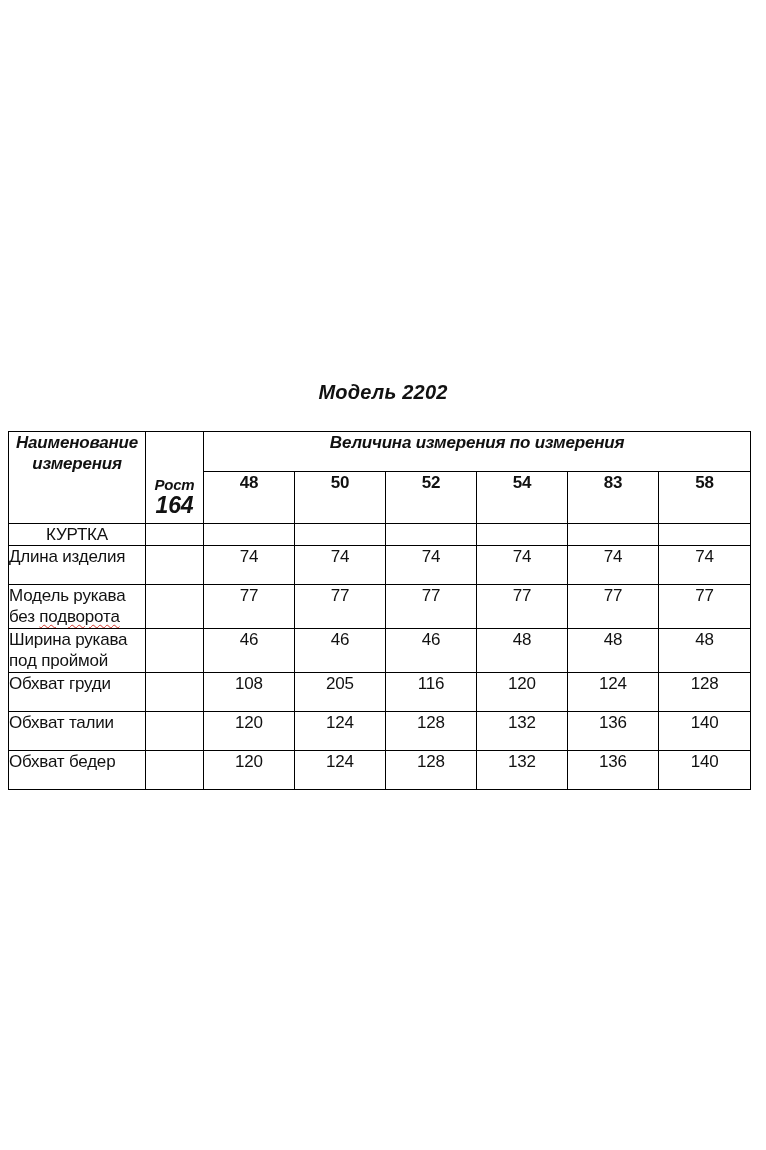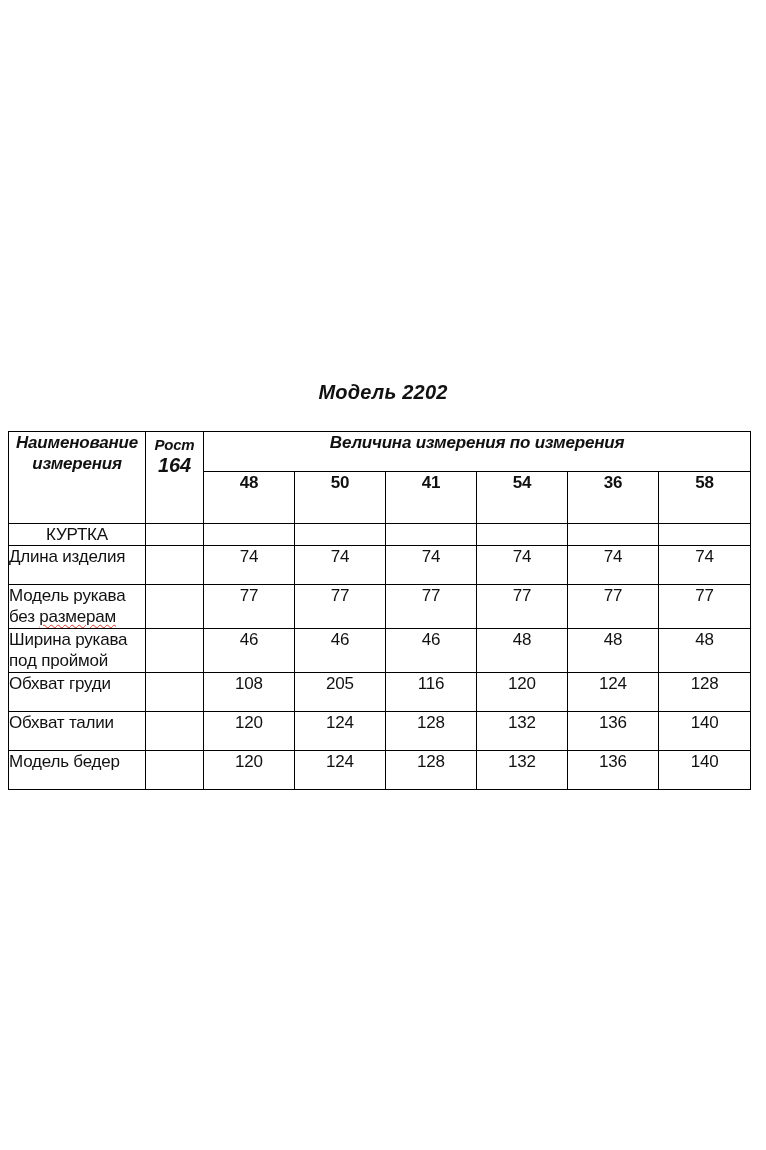--- a/index.html
+++ b/index.html
@@ -65,22 +65,22 @@
     text-align: center;
     vertical-align: middle;
     padding: 0 3px;
   }
   td.c-rost {
     font-weight: bold;
     font-style: italic;
     text-align: center;
     vertical-align: top;
   }
-  .rost-word { font-size: 15px; line-height: 19px; padding-top: 3px; }
-  .rost-num  { font-size: 20px; line-height: 22px; }
+  .rost-word { font-size: 15px; line-height: 19px; padding-top: 3px; margin-top: 40px; }
+  .rost-num  { font-size: 23px; line-height: 22px; }
   td.c-velhdr {
     font-weight: bold;
     font-style: italic;
     font-size: 16px;
     text-align: center;
     vertical-align: middle;
     padding-bottom: 8px;
   }
   td.c-sizehdr {
     font-weight: bold;
@@ -134,23 +134,23 @@
         <td rowspan="2" class="c-namehdr">Наименование измерения</td>
         <td rowspan="2" class="c-rost">
           <div class="rost-word">Рост</div>
           <div class="rost-num">164</div>
         </td>
         <td colspan="6" class="c-velhdr">Величина измерения по измерения</td>
       </tr>
       <tr class="h-head-b">
         <td class="c-sizehdr">48</td>
         <td class="c-sizehdr">50</td>
-        <td class="c-sizehdr">41</td>
+        <td class="c-sizehdr">52</td>
         <td class="c-sizehdr">54</td>
-        <td class="c-sizehdr">36</td>
+        <td class="c-sizehdr">83</td>
         <td class="c-sizehdr">58</td>
       </tr>
 
       <tr class="h-section">
         <td class="c-section">КУРТКА</td>
         <td></td>
         <td></td>
         <td></td>
         <td></td>
         <td></td>
@@ -166,21 +166,21 @@
         <td class="c-val">74</td>
         <td class="c-val">74</td>
         <td class="c-val">74</td>
         <td class="c-val">74</td>
       </tr>
 
       <tr class="h-double">
         <td class="c-label">
           <span>Модель рукава</span><br>
           <span>без</span>
-          <span class="squiggle">размерам</span>
+          <span class="squiggle">подворота</span>
         </td>
         <td></td>
         <td class="c-val">77</td>
         <td class="c-val">77</td>
         <td class="c-val">77</td>
         <td class="c-val">77</td>
         <td class="c-val">77</td>
         <td class="c-val">77</td>
       </tr>
 
@@ -214,21 +214,21 @@
         <td></td>
         <td class="c-val">120</td>
         <td class="c-val">124</td>
         <td class="c-val">128</td>
         <td class="c-val">132</td>
         <td class="c-val">136</td>
         <td class="c-val">140</td>
       </tr>
 
       <tr class="h-single">
-        <td class="c-label">Модель бедер</td>
+        <td class="c-label">Обхват бедер</td>
         <td></td>
         <td class="c-val">120</td>
         <td class="c-val">124</td>
         <td class="c-val">128</td>
         <td class="c-val">132</td>
         <td class="c-val">136</td>
         <td class="c-val">140</td>
       </tr>
     </tbody>
   </table>

